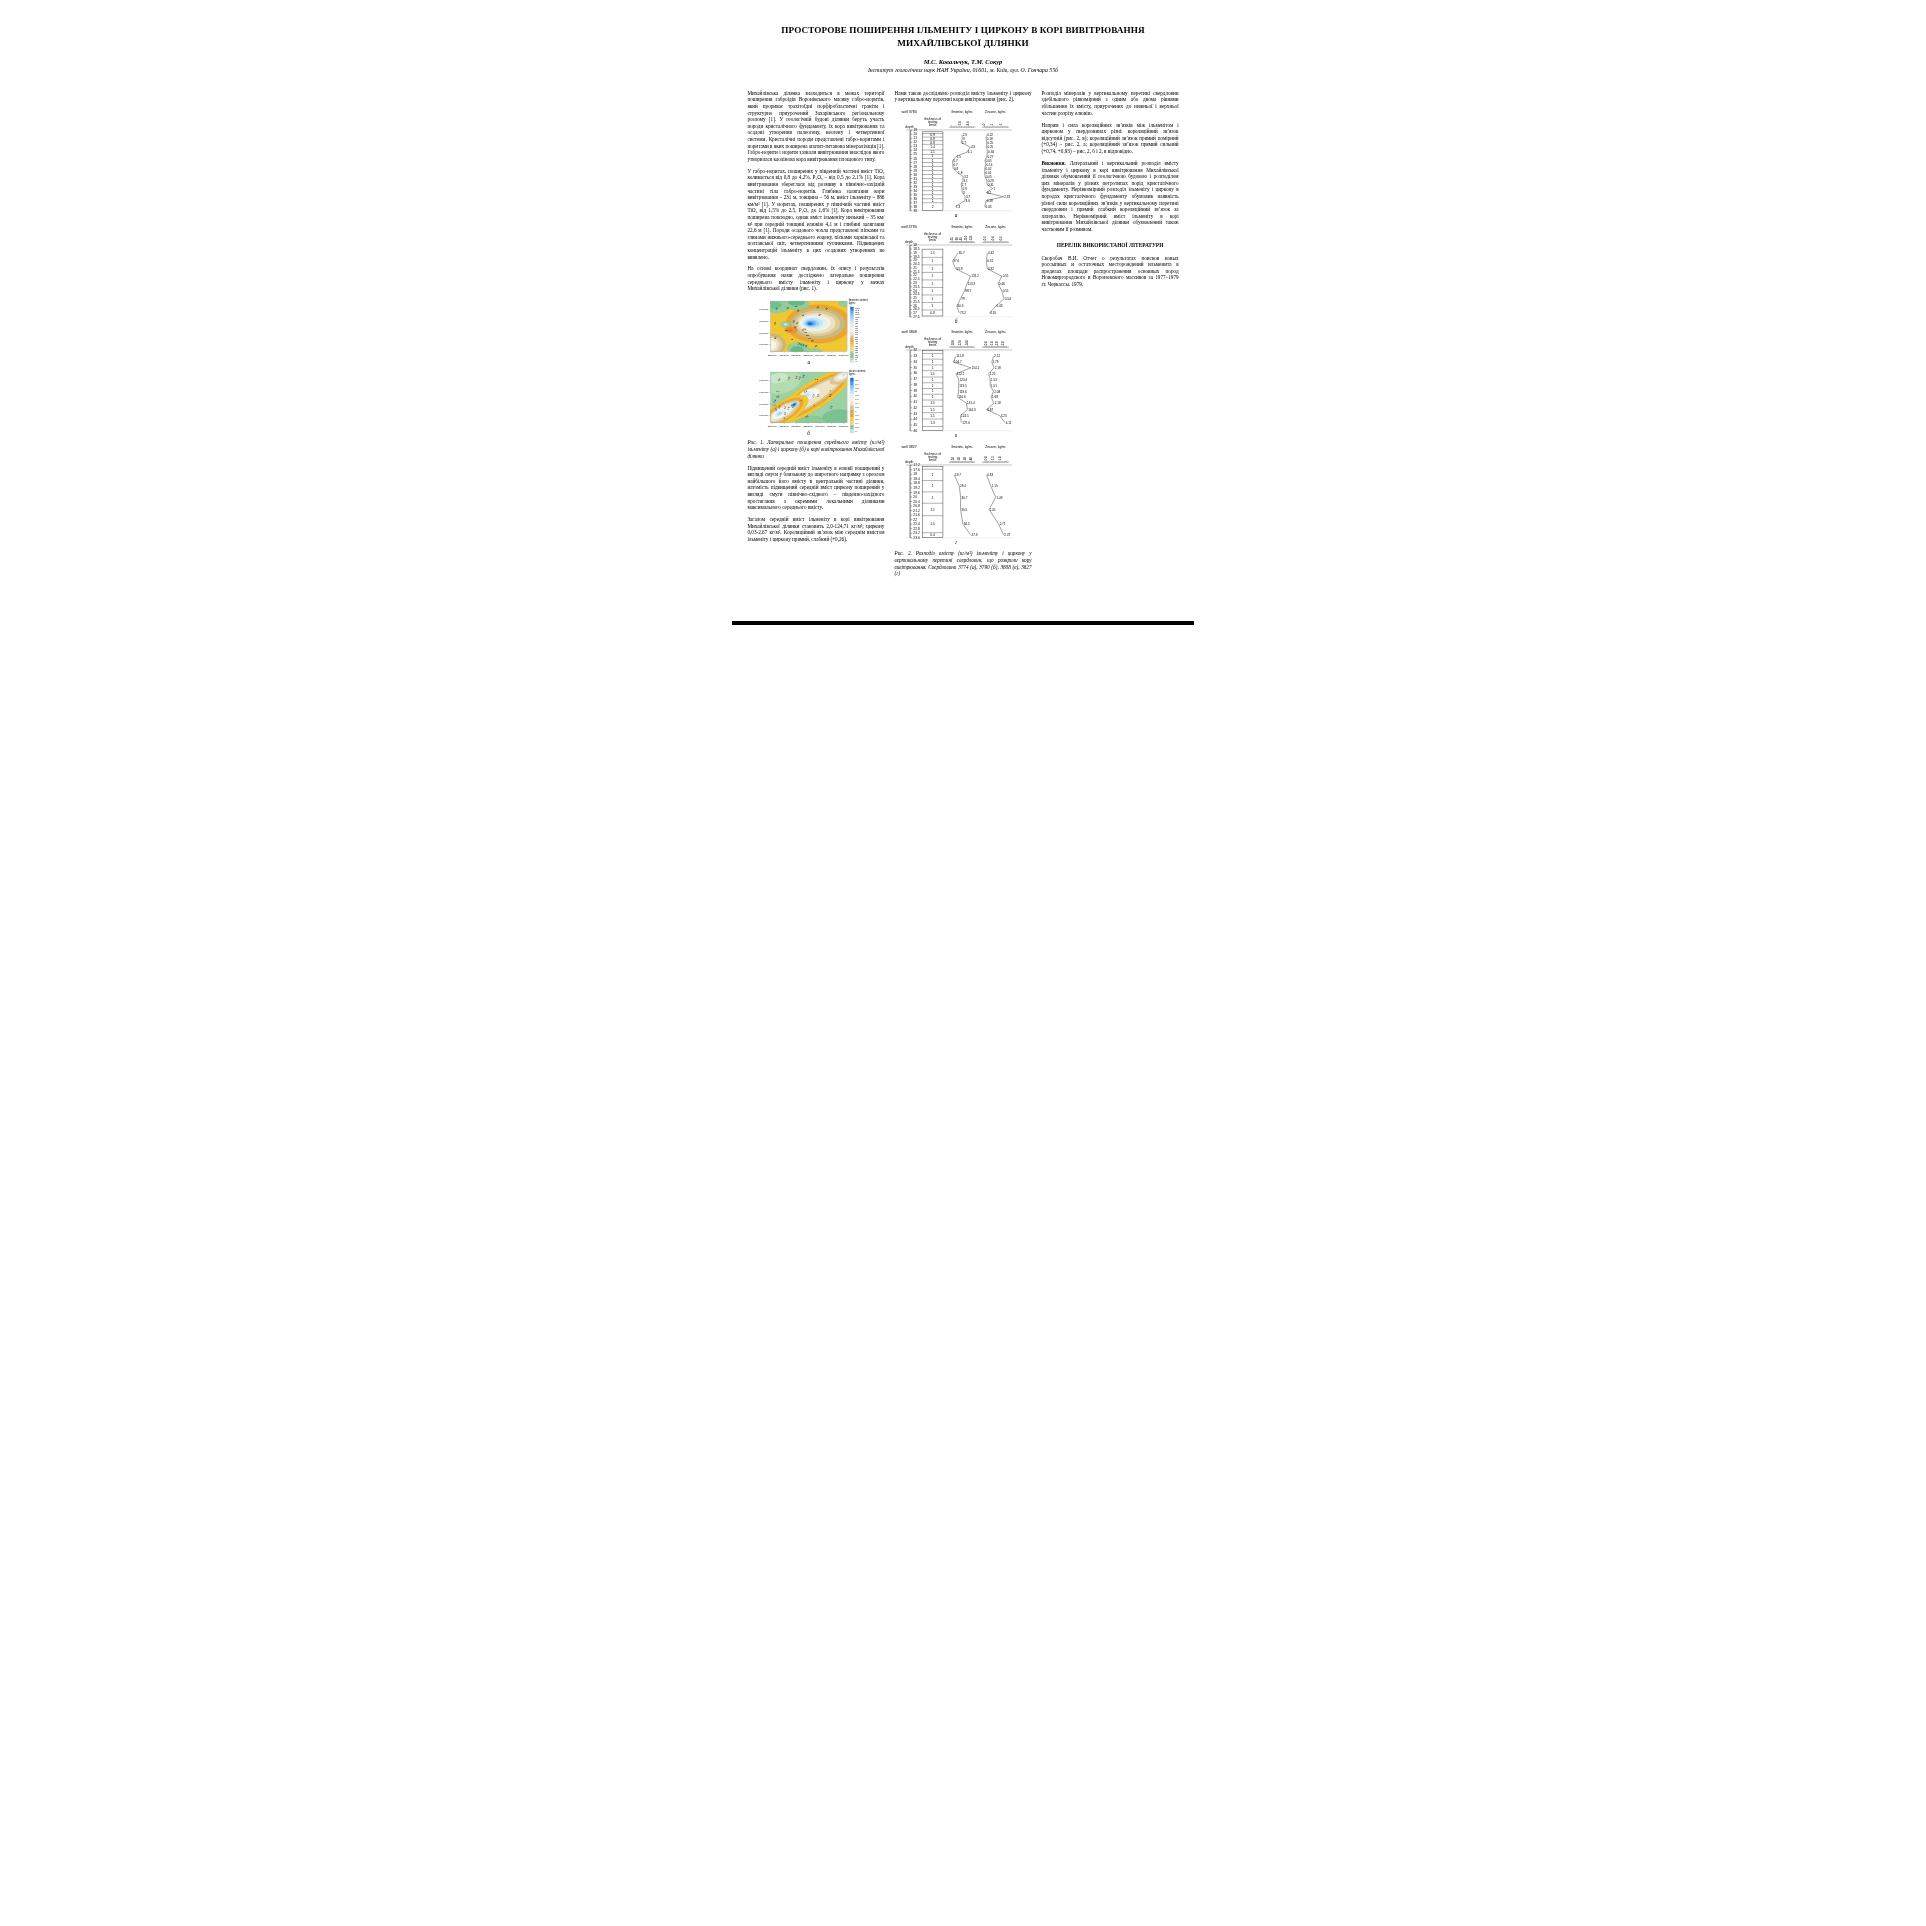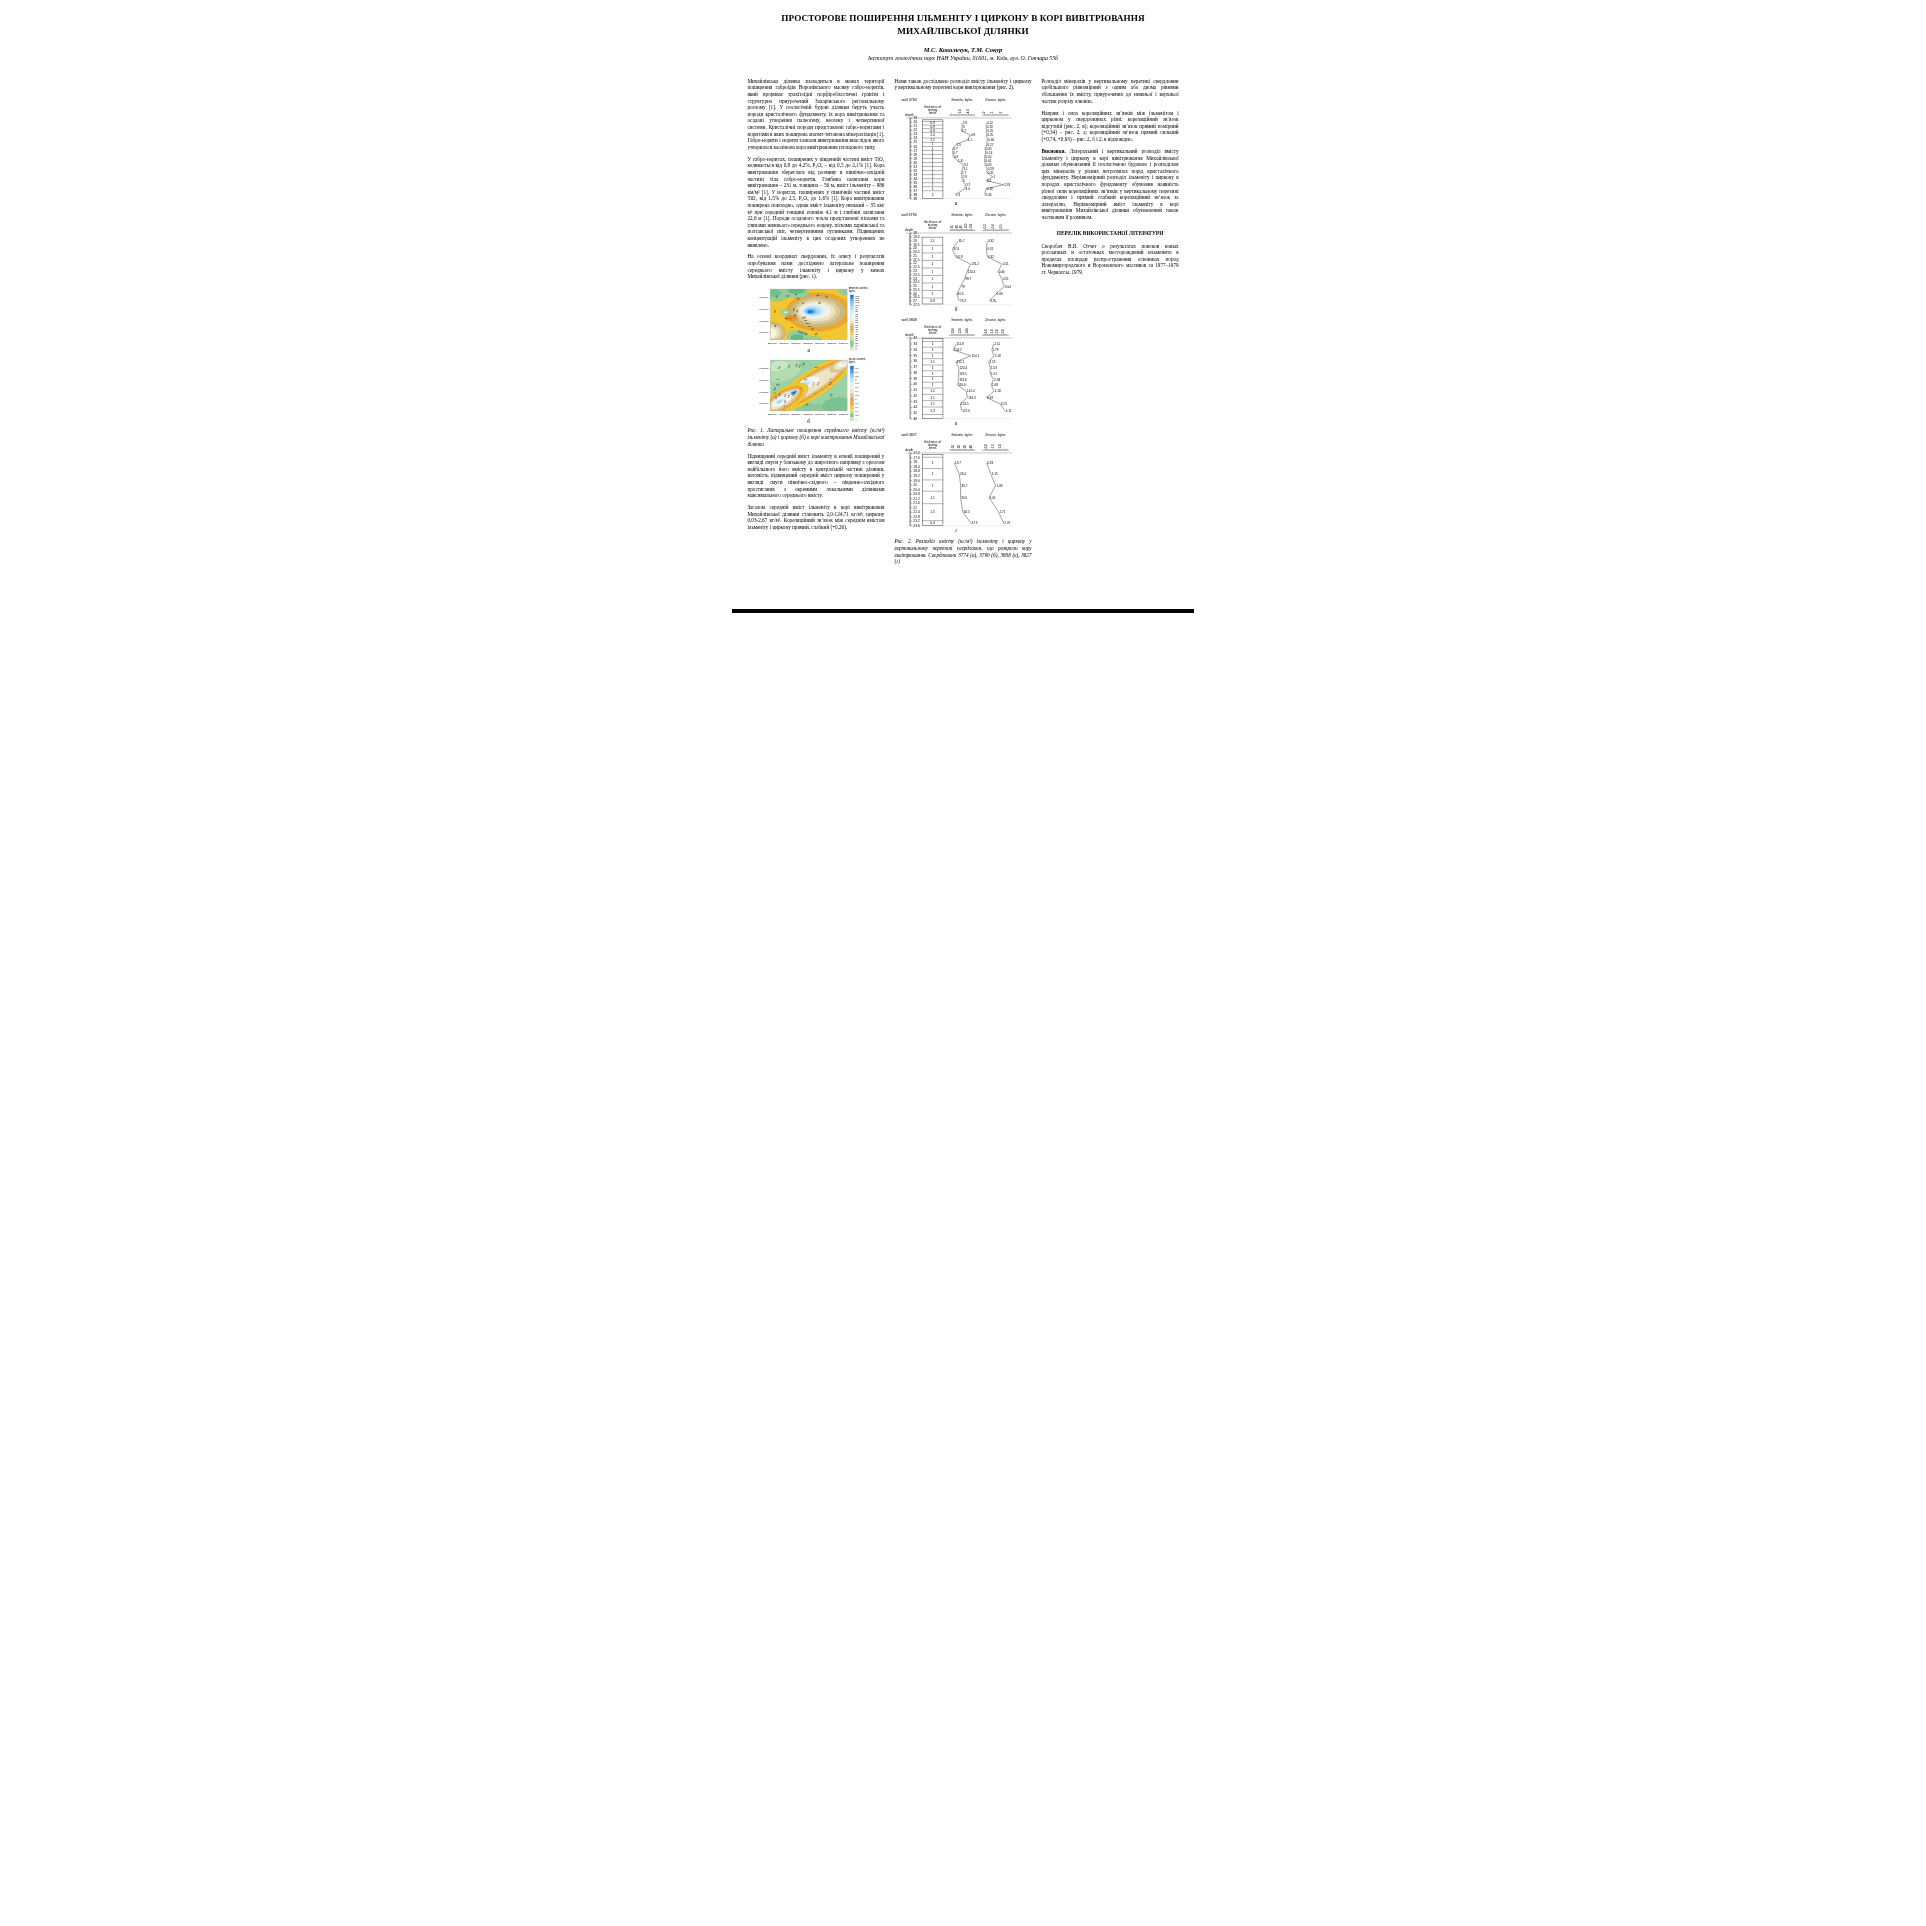--- a/index.html
+++ b/index.html
@@ -1,16 +1,16 @@
 <!DOCTYPE html>
 <html style="font-size:6.2px"><head>
 <meta charset="utf-8">
 <style>
   html,body{margin:0;padding:0;background:#ffffff;}
-  .page{width:462px;min-height:613px;margin:0 auto;background:#fff;position:relative;
+  .page{width:462px;min-height:613px;margin:12px auto;background:#fff;position:relative;
         font-family:"Liberation Serif",serif;color:#000;overflow:hidden;}
   .header{padding-top:11.6px;text-align:center;}
   .title{font-size:9.2px;font-weight:700;margin:0 27px;line-height:1.45;letter-spacing:0.1px;}
   .authors{margin-top:7.7px;font-size:6.5px;font-weight:700;font-style:italic;}
   .affil{margin-top:1.9px;font-size:5.8px;font-style:italic;}
   .cols{display:flex;gap:10px;padding:0 15.4px;margin-top:17px;}
   .col{flex:1 1 0;min-width:0;}
   .para{font-size:5.2px;line-height:1.27;text-align:justify;margin:0 0 5.4px;}
   .caption{font-size:5.2px;line-height:1.3;text-align:justify;font-style:italic;margin:2.3px 0 5.4px;}
   .lit-heading{text-align:center;font-weight:700;font-size:5.4px;margin:9.2px 0 7px;font-family:"Liberation Serif",serif;}

